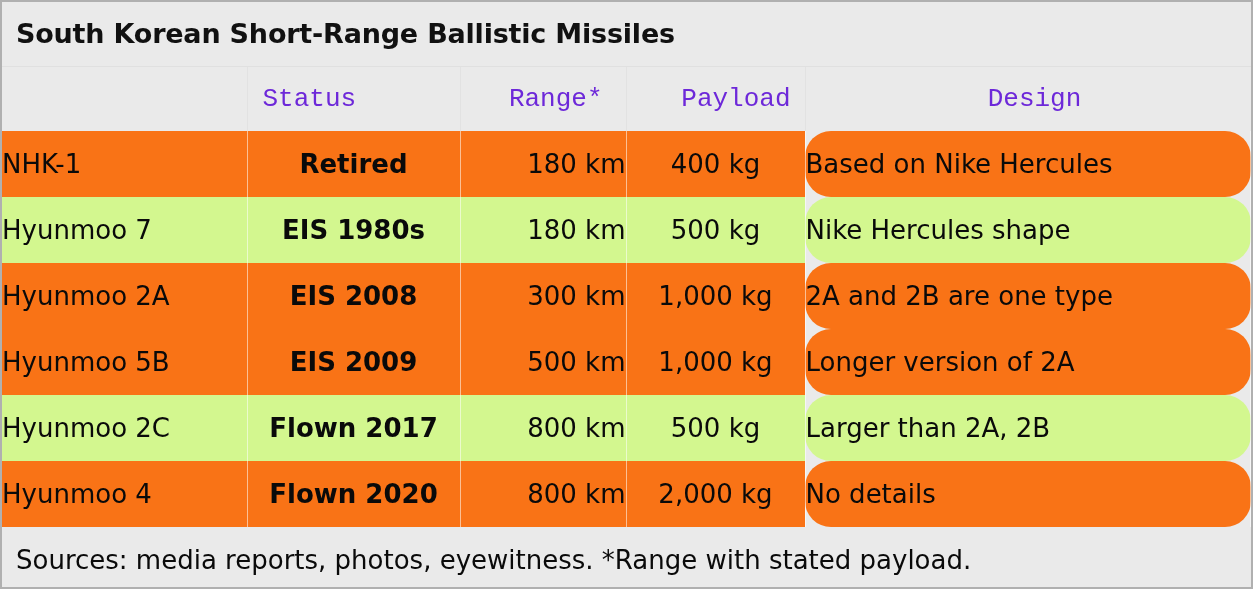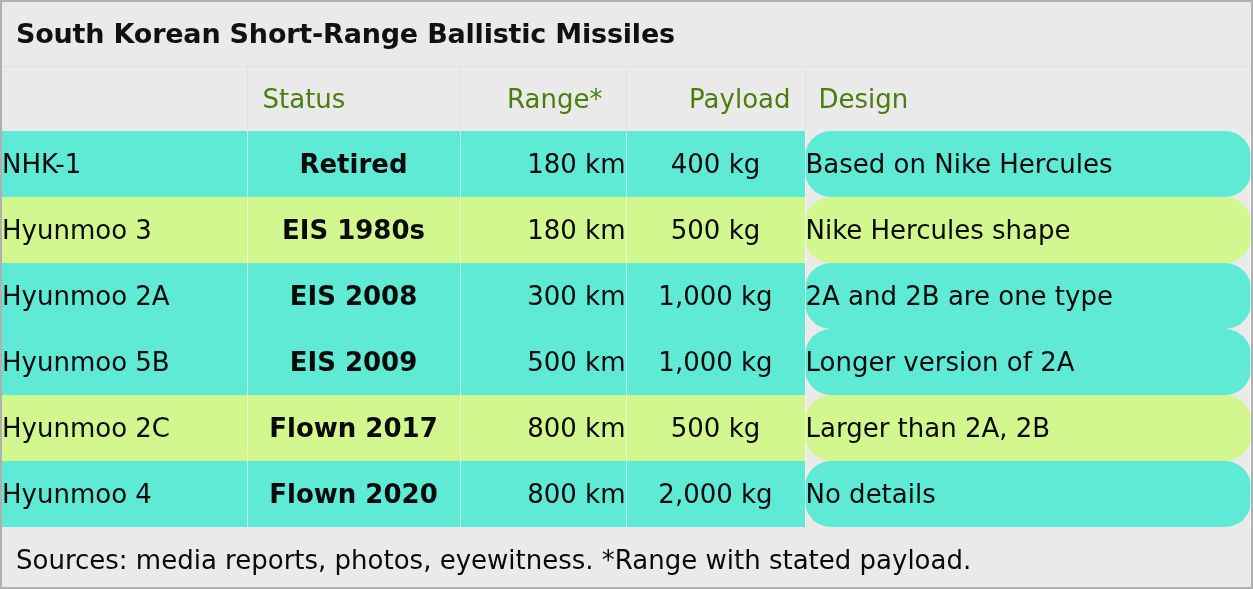--- a/index.html
+++ b/index.html
@@ -50,42 +50,43 @@
     border-bottom: 1px solid #e0e0e0;
     vertical-align: middle;
   }
 
   
   tr.header-row { height: 65px; }
   th.col-head {
     background: #eaeaea;
     font-size: 26px;
     font-weight: normal;
-    color: #4d7c0f;
+    color: #6d28d9;
     vertical-align: middle;
     border-right: 1px solid #e2e2e2;
     padding: 0;
+    font-family: Liberation Mono, monospace;
   }
   th.h-blank   { border-right: 1px solid #e2e2e2; }
   th.h-status  { text-align: left;  padding-left: 15px; }
   th.h-range   { text-align: right; padding-right: 23px; }
   th.h-payload { text-align: right; padding-right: 14px; }
-  th.h-design  { text-align: left;  padding-left: 13px; border-right: none; }
+  th.h-design  { text-align: center;  padding-left: 13px; border-right: none; }
 
   
   tr.data-row { height: 66px; }
   tr.data-row td {
     font-size: 26px;
     color: #0a0a0a;
     vertical-align: middle;
     border-right: 1px solid rgba(255,255,255,0.55);
     padding: 0;
     white-space: nowrap;
   }
-  tr.row-yellow td { background: #5eead4; margin-top: 48px; }
+  tr.row-yellow td { background: #f97316; margin-top: 48px; }
   tr.row-green  td { background: #d3f78f; }
 
   td.d-name    { text-align: left;  padding-left: 14px; }
   td.d-status  { text-align: center;  padding-left: 15px; font-weight: bold; }
   td.d-range   { text-align: right; padding-right: 23px; }
   td.d-payload { text-align: center; padding-right: 14px; }
   td.d-design  { text-align: left;  padding-left: 13px; border-right: none; border-radius: 26px; }
 
   
   tr.footer-row { height: 66px; }
@@ -127,21 +128,21 @@
 
       <tr class="data-row row-yellow">
         <td class="d-name">NHK-1</td>
         <td class="d-status">Retired</td>
         <td class="d-range">180 km</td>
         <td class="d-payload">400 kg</td>
         <td class="d-design">Based on Nike Hercules</td>
       </tr>
 
       <tr class="data-row row-green">
-        <td class="d-name">Hyunmoo 3</td>
+        <td class="d-name">Hyunmoo 7</td>
         <td class="d-status">EIS 1980s</td>
         <td class="d-range">180 km</td>
         <td class="d-payload">500 kg</td>
         <td class="d-design">Nike Hercules shape</td>
       </tr>
 
       <tr class="data-row row-yellow">
         <td class="d-name">Hyunmoo 2A</td>
         <td class="d-status">EIS 2008</td>
         <td class="d-range">300 km</td>

